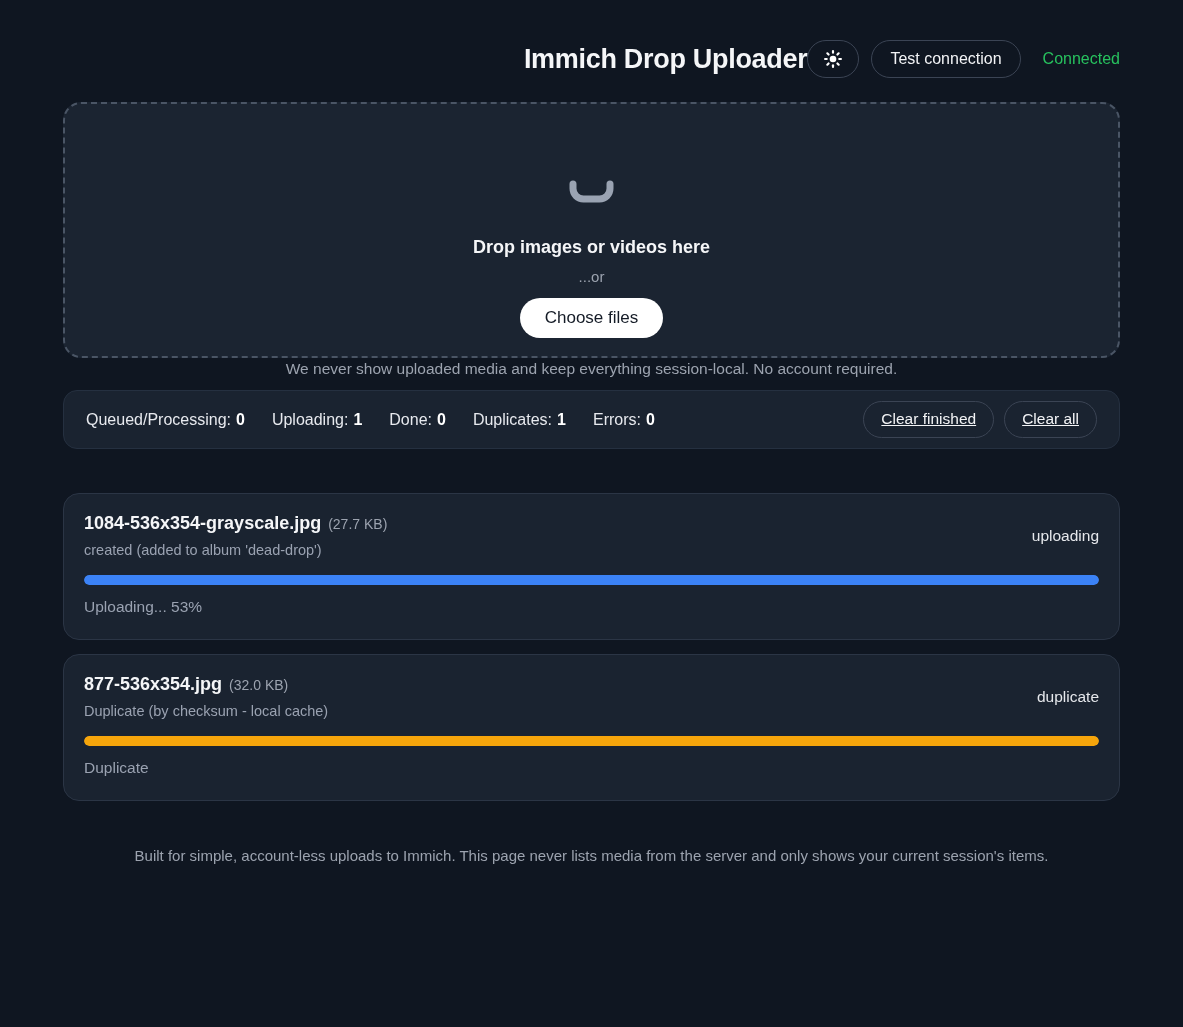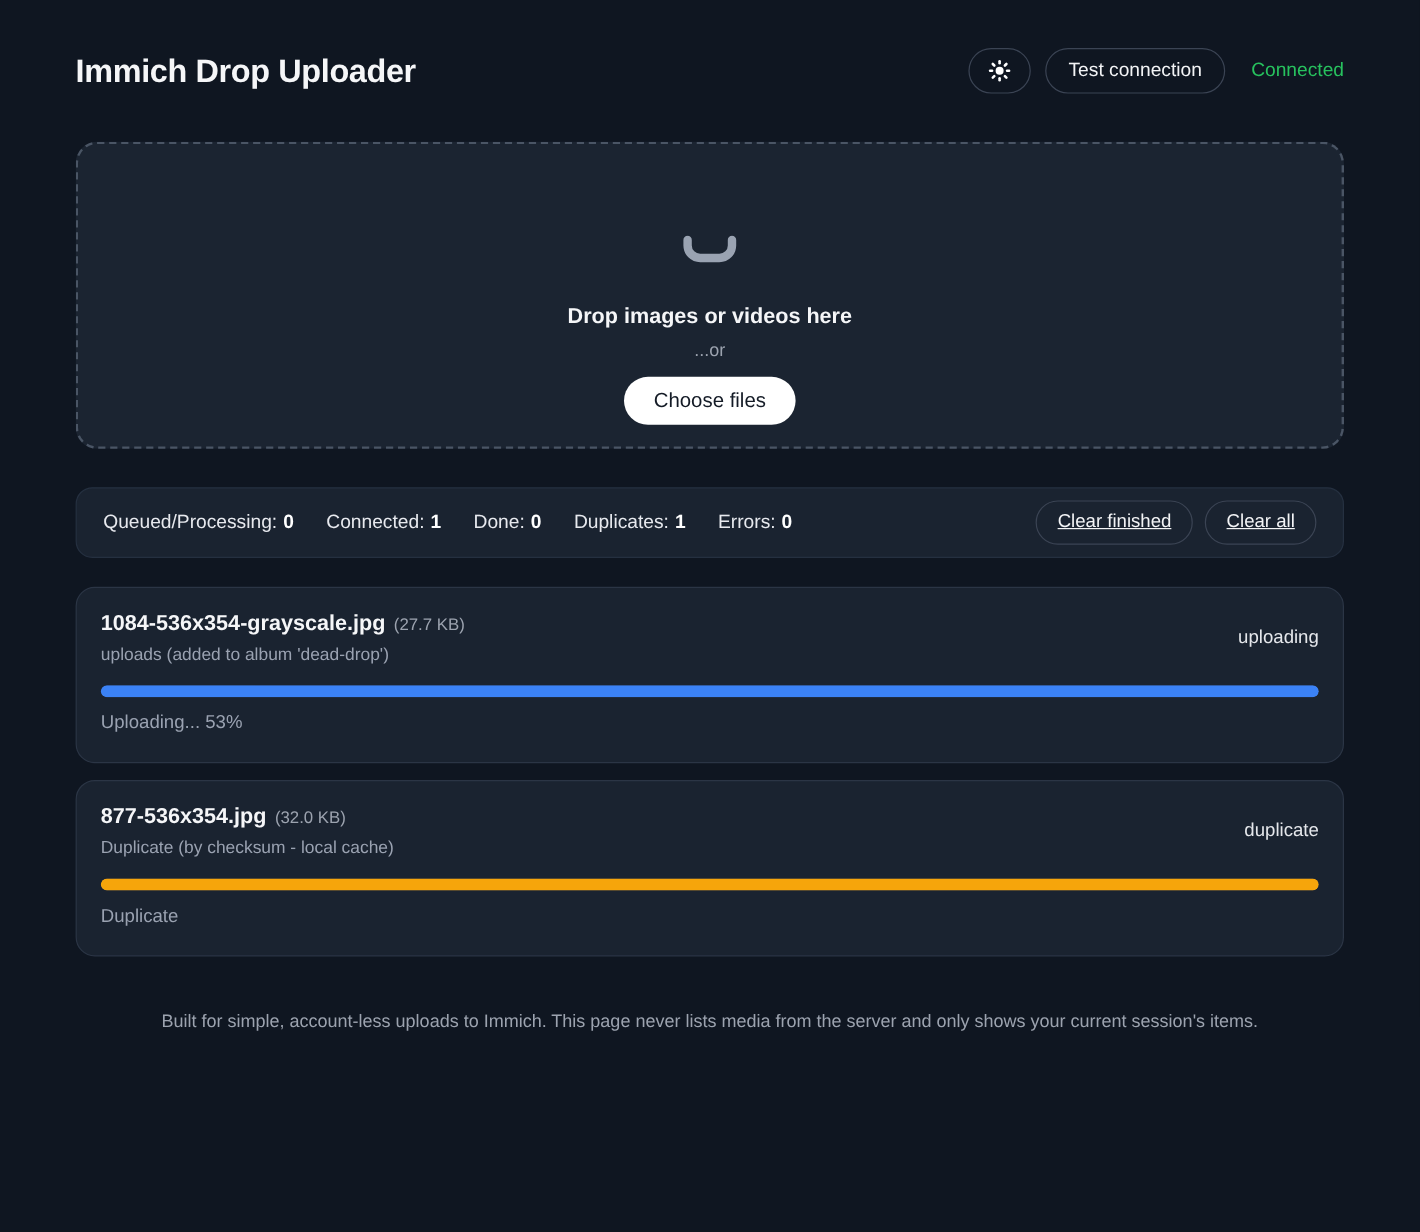--- a/index.html
+++ b/index.html
@@ -5,21 +5,21 @@
   * { margin: 0; padding: 0; box-sizing: border-box; }
   html, body {
     background: #0f1621;
     font-family: "Liberation Sans", "DejaVu Sans", sans-serif;
     color: #f3f4f6;
   }
   body { width: 1183px; min-height: 1027px; }
   .container { width: 1057px; margin: 0 auto; padding-top: 40px; }
 
   
-  .header { display: flex; justify-content: space-between; align-items: center; margin-bottom: 40px; }
+  .header { display: flex; justify-content: flex-end; align-items: center; margin-bottom: 24px; }
   .page-title { font-size: 27px; font-weight: 700; letter-spacing: -0.3px; color: #f5f6f8; }
   .header-right { display: flex; align-items: center; gap: 12px; }
   .pill-btn {
     background: transparent;
     border: 1px solid #3b4454;
     border-radius: 9999px;
     color: #f3f4f6;
     font-family: inherit;
     font-size: 16px;
     padding: 8px 18px;
@@ -74,21 +74,21 @@
     justify-content: space-between;
     padding: 0 22px;
   }
   .stats-list { display: flex; align-items: center; gap: 27px; }
   .stat-item { font-size: 16px; color: #e7e9ee; white-space: nowrap; }
   .stat-value { font-weight: 700; color: #ffffff; margin-left: 5px; }
   .stats-actions { display: flex; align-items: center; gap: 10px; }
   .stats-actions .pill-btn { font-size: 15.5px; padding: 8px 17px; text-decoration: underline; }
 
   
-  .upload-list { margin-top: 24px; display: flex; flex-direction: column; gap: 14px; }
+  .upload-list { margin-top: 44px; display: flex; flex-direction: column; gap: 14px; }
   .upload-card {
     background: #1a2330;
     border: 1px solid #2b3545;
     border-radius: 16px;
     padding: 19px 20px 23px 20px;
   }
   .card-top { display: flex; justify-content: space-between; align-items: center; }
   .file-line { font-size: 18px; }
   .file-name { font-weight: 700; color: #f5f6f8; }
   .file-size { font-size: 14px; color: #9ca3af; font-weight: 400; margin-left: 7px; }
@@ -143,46 +143,47 @@
 
   <div class="dropzone">
     <span>
       <svg class="tray-icon" width="47" height="27" viewBox="0 0 47 27" fill="none" stroke="#9aa3b2" stroke-width="7" stroke-linecap="round">
         <path d="M5 4 v4.5 a10.5 10.5 0 0 0 10.5 10.5 h16 a10.5 10.5 0 0 0 10.5 -10.5 V4"></path>
       </svg>
     </span>
     <div class="drop-title">Drop images or videos here</div>
     <div class="drop-or">...or</div>
     <button class="choose-btn">Choose files</button>
+    <div class="privacy-note">We never show uploaded media and keep everything session-local. No account required.</div>
   </div>
 
   <div class="stats-bar">
     <div class="stats-list">
   <span class="stat-item"><span>Queued/Processing:</span><span class="stat-value">0</span></span>
 
-  <span class="stat-item"><span>Connected:</span><span class="stat-value">1</span></span>
+  <span class="stat-item"><span>Uploading:</span><span class="stat-value">1</span></span>
 
   <span class="stat-item"><span>Done:</span><span class="stat-value">0</span></span>
 
   <span class="stat-item"><span>Duplicates:</span><span class="stat-value">1</span></span>
 
   <span class="stat-item"><span>Errors:</span><span class="stat-value">0</span></span>
 </div>
     <div class="stats-actions">
       <button class="pill-btn">Clear finished</button>
       <button class="pill-btn">Clear all</button>
     </div>
   </div>
 
   <div class="upload-list">
   <div class="upload-card">
     <div class="card-top">
       <div class="file-line">
         <span class="file-name">1084-536x354-grayscale.jpg</span><span class="file-size">(27.7 KB)</span>
-        <div class="file-detail">uploads (added to album 'dead-drop')</div>
+        <div class="file-detail">created (added to album 'dead-drop')</div>
       </div>
       <span class="status-badge">uploading</span>
     </div>
     <div class="progress-track">
       <div class="progress-bar" style="width: 100%; background: rgb(59, 130, 246);"></div>
     </div>
     <div class="progress-text">Uploading... 53%</div>
   </div>
 
   <div class="upload-card">

